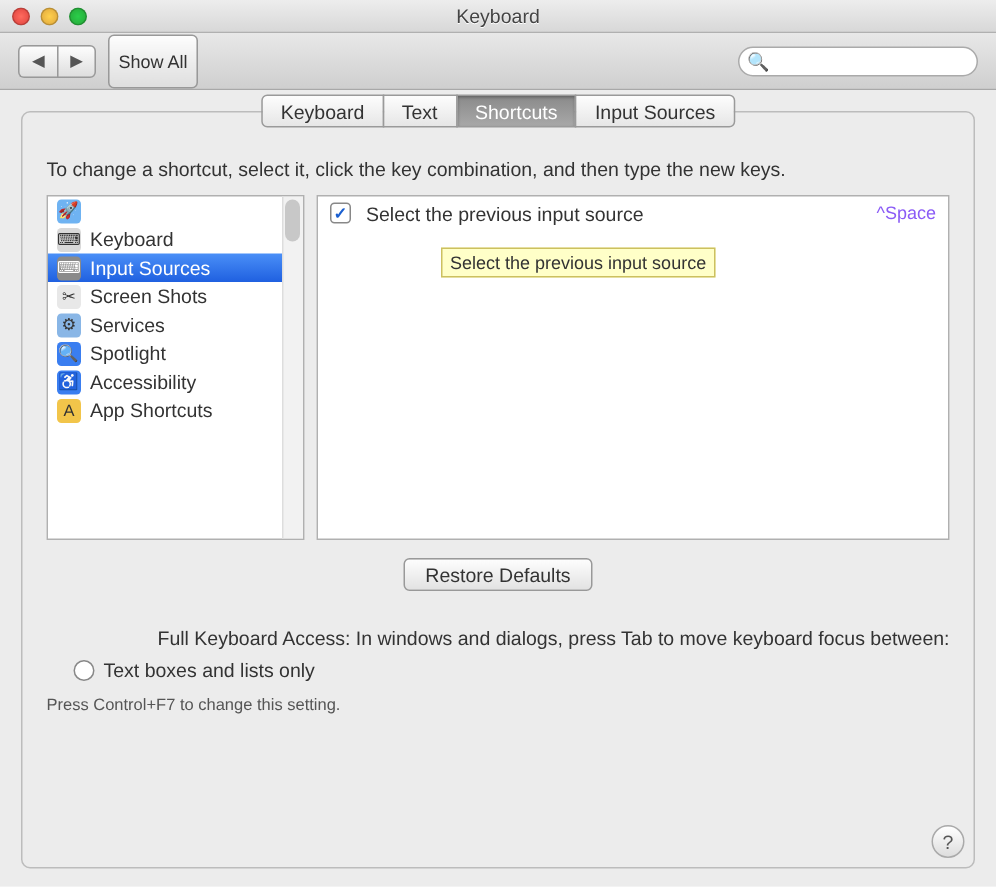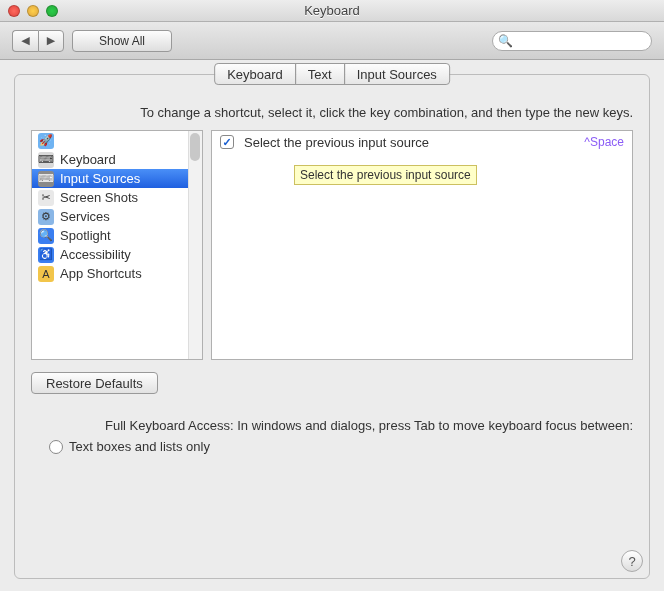--- a/index.html
+++ b/index.html
@@ -39,21 +39,21 @@
 .navbtn {
   width: 26px; height: 22px;
   background: linear-gradient(#fdfdfd,#dedede);
   border: 1px solid #999;
   display: flex; align-items: center; justify-content: center;
   font-size: 11px; color: #555;
 }
 .navbtn:first-child { border-radius: 4px 0 0 4px; border-right: none; }
 .navbtn:last-child { border-radius: 0 4px 4px 0; }
 .showall {
-  height: 22px; padding: 0 26px;
+  height: 36px; padding: 0 6px;
   background: linear-gradient(#fdfdfd,#dedede);
   border: 1px solid #999; border-radius: 4px;
   font-size: 12px; color: #333;
 }
 .searchwrap { margin-left: auto; }
 .search {
   width: 160px; height: 20px;
   border: 1px solid #aaa; border-radius: 10px;
   padding: 0 8px 0 22px;
   background: #fff;
@@ -90,21 +90,21 @@
   display: flex; align-items: center;
   margin-left: -1px;
 }
 .tab:first-child { border-radius: 4px 0 0 4px; margin-left: 0; }
 .tab:last-child { border-radius: 0 4px 4px 0; }
 .tab.active {
   background: linear-gradient(#8a8a8a,#a8a8a8);
   color: #fff;
   box-shadow: inset 0 1px 2px rgba(0,0,0,0.3);
 }
-.instruction { margin: 12px 0 10px; font-size: 13px; color: #333; text-align: right; }
+.instruction { margin: 12px 0 10px; font-size: 13px; color: #333; }
 .listsrow { display: flex; gap: 8px; height: 230px; }
 .catbox, .shortbox {
   background: #fff; border: 1px solid #b0b0b0;
 }
 .catbox { width: 172px; overflow: hidden; position: relative; }
 .shortbox { flex: 1; position: relative; }
 .catitem {
   display: flex; align-items: center; gap: 6px;
   height: 19px; padding: 0 6px;
   font-size: 13px;
@@ -116,21 +116,21 @@
 .shortrow .cb.checked::before { content:"✓"; font-weight:bold; }
 .shortrow .lbl { flex: 1; }
 .shortrow .key { font-size: 12px; color: #8b5cf6; }
 .shortrow.dim .lbl, .shortrow.dim .key { color: #9a9a9a; }
 .tooltip {
   position: absolute; left: 82px; top: 34px;
   background: #ffffc8; border: 1px solid #ccc060;
   padding: 2px 5px; font-size: 12px;
 }
 .restore {
-  margin-top: 12px; display: flex; justify-content: flex-start;
+  margin-top: 12px; display: flex; justify-content: center;
 }
 .btn {
   height: 22px; padding: 0 14px;
   background: linear-gradient(#fdfdfd,#e2e2e2);
   border: 1px solid #999; border-radius: 4px;
   font-size: 13px; color: #333;
 }
 .fka-title { margin-top: 24px; font-size: 13px; text-align: right; }
 .radio-row { display: flex; align-items: center; gap: 6px; margin-top: 6px; margin-left: 18px; font-size: 13px; }
 .radio { width: 14px; height: 14px; border-radius: 50%; border: 1px solid #888; background: #fff; display:flex;align-items:center;justify-content:center; }
@@ -168,20 +168,21 @@
       <span class="mag">🔍</span>
     </div>
   </div>
 </div>
 
 <div class="content">
   <div class="panel">
     <div class="tabs">
       <div class="tab">Keyboard</div>
       <div class="tab">Text</div>
+      <div class="tab active">Shortcuts</div>
       <div class="tab">Input Sources</div>
     </div>
 
     <div class="instruction">To change a shortcut, select it, click the key combination, and then type the new keys.</div>
 
     <div class="listsrow">
       <div class="catbox">
         <div id="cat-container">
             <div class="catitem">
               <span class="caticon" style="background: rgb(111, 179, 242);">🚀</span>
@@ -233,16 +234,17 @@
 
     <div class="restore">
       <button class="btn">Restore Defaults</button>
     </div>
 
     <div class="fka-title">Full Keyboard Access: In windows and dialogs, press Tab to move keyboard focus between:</div>
     <div class="radio-row">
       <div class="radio"></div>
       <span>Text boxes and lists only</span>
     </div>
+    <div class="hint">Press Control+F7 to change this setting.</div>
 
     <div class="help">?</div>
   </div>
 </div>
 
 </body></html>

